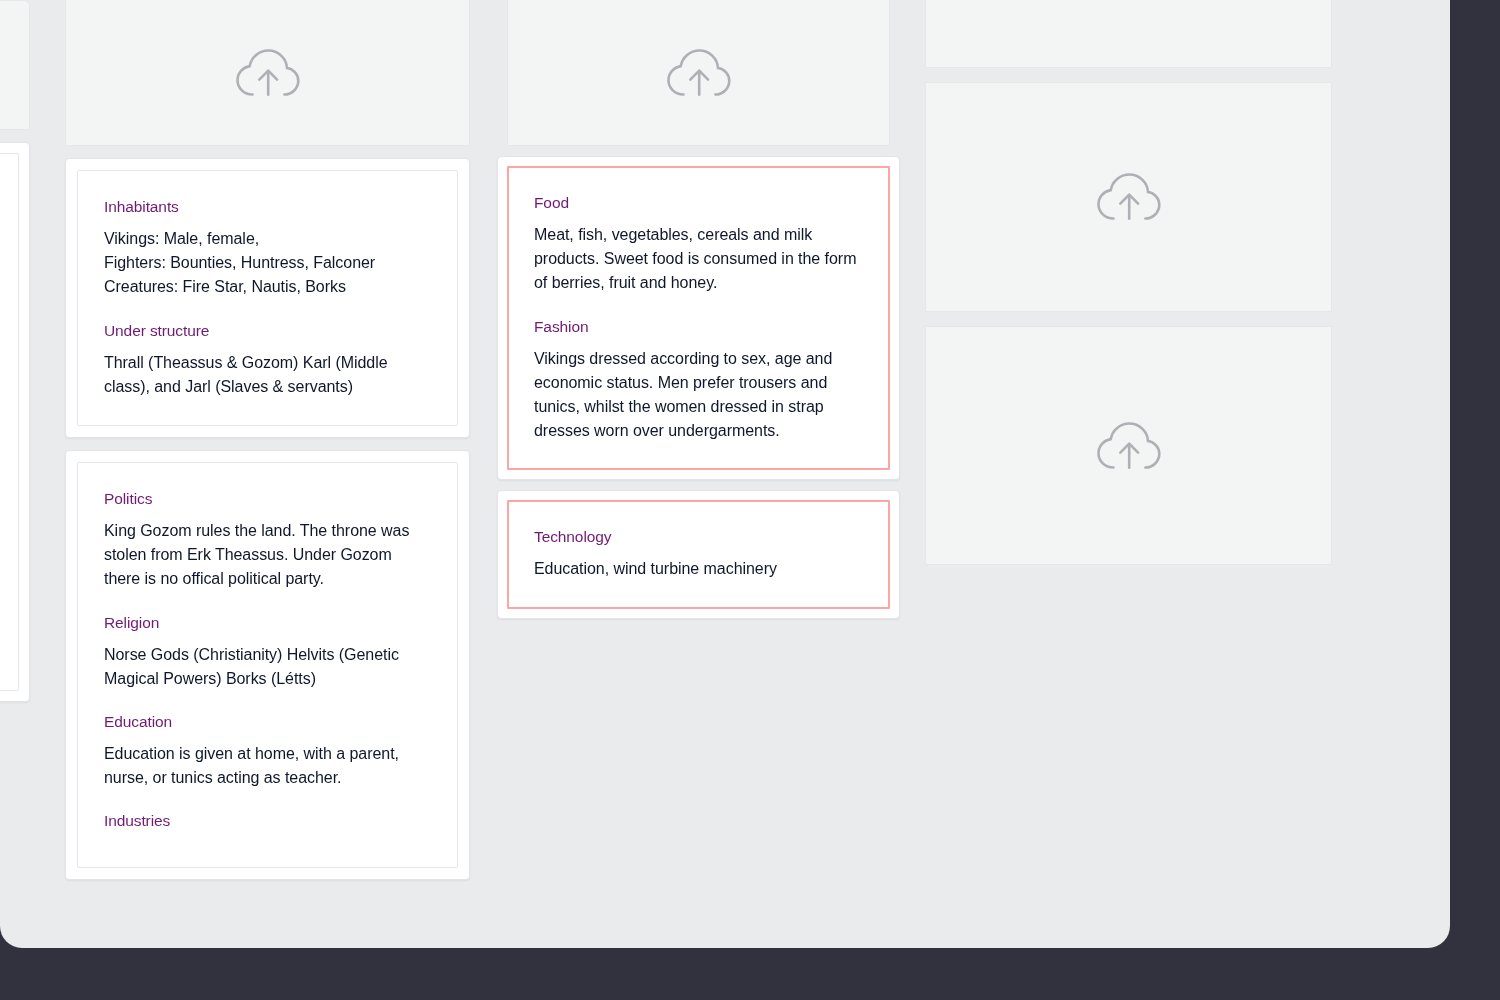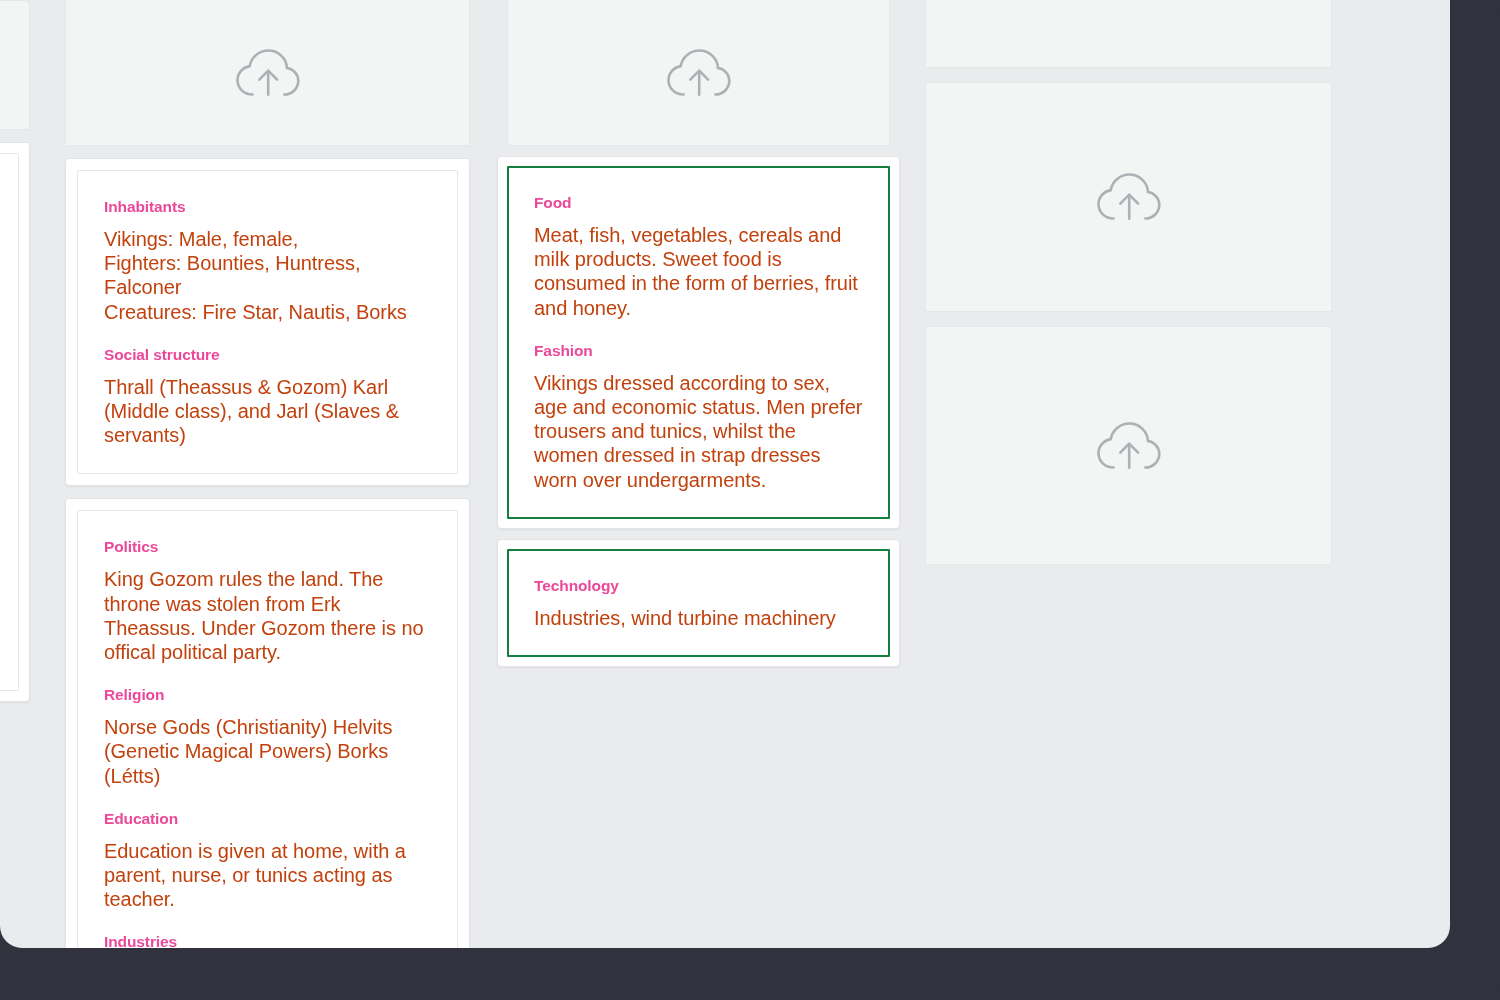--- a/index.html
+++ b/index.html
@@ -62,37 +62,37 @@
   .cloud-upload-icon svg { display: block; }
 
   
   .content-block {
     background: #FFFFFF;
     border: 1px solid #E6E7EA;
     border-radius: 2px;
     padding: 25px 26px 26px 26px;
   }
   .content-block.selected {
-    border: 2px solid #15803d;
+    border: 2px solid #fca5a5;
     border-radius: 1px;
     padding: 24px 25px 25px 25px;
   }
 
   .block-heading {
     font-size: 15.5px;
-    font-weight: bold;
-    color: #ec4899;
+    font-weight: normal;
+    color: #701a75;
     line-height: 22px;
     letter-spacing: -0.1px;
     margin-bottom: 9px;
   }
   .block-body {
-    font-size: 20px;
+    font-size: 16px;
     font-weight: normal;
-    color: #c2410c;
+    color: #0f172a;
     line-height: 24.2px;
     letter-spacing: -0.05px;
     white-space: pre-line;
   }
   .block-section + .block-section { margin-top: 20px; }
 
   
   .stack-gap-12 { margin-top: 12px; }
   .stack-gap-10 { margin-top: 10px; }
   .stack-gap-14 { margin-top: 14px; }
@@ -148,21 +148,21 @@
 
       <div class="column-card stack-gap-12">
         <div class="content-block">
           <div class="block-section">
             <div class="block-heading">Inhabitants</div>
             <div class="block-body">Vikings: Male, female,
 Fighters: Bounties, Huntress, Falconer
 Creatures: Fire Star, Nautis, Borks</div>
           </div>
           <div class="block-section">
-            <div class="block-heading">Social structure</div>
+            <div class="block-heading">Under structure</div>
             <div class="block-body">Thrall (Theassus &amp; Gozom) Karl (Middle class), and Jarl (Slaves &amp; servants)</div>
           </div>
         </div>
       </div>
 
       <div class="column-card stack-gap-12">
         <div class="content-block">
           <div class="block-section">
             <div class="block-heading">Politics</div>
             <div class="block-body">King Gozom rules the land. The throne was stolen from Erk Theassus. Under Gozom there is no offical political party.</div>
@@ -204,21 +204,21 @@
             <div class="block-heading">Fashion</div>
             <div class="block-body">Vikings dressed according to sex, age and economic status. Men prefer trousers and tunics, whilst the women dressed in strap dresses worn over undergarments.</div>
           </div>
         </div>
       </div>
 
       <div class="column-card stack-gap-10" style="padding:9px;">
         <div class="content-block selected">
           <div class="block-section">
             <div class="block-heading">Technology</div>
-            <div class="block-body">Industries, wind turbine machinery</div>
+            <div class="block-body">Education, wind turbine machinery</div>
           </div>
         </div>
       </div>
     </div>
 
     <div class="board-column" id="column-three">
 
       <div class="upload-placeholder no-top" style="height:68px;border-radius:0 0 2px 2px;"></div>
 
       <div class="upload-placeholder stack-gap-14" style="height:230px;">

